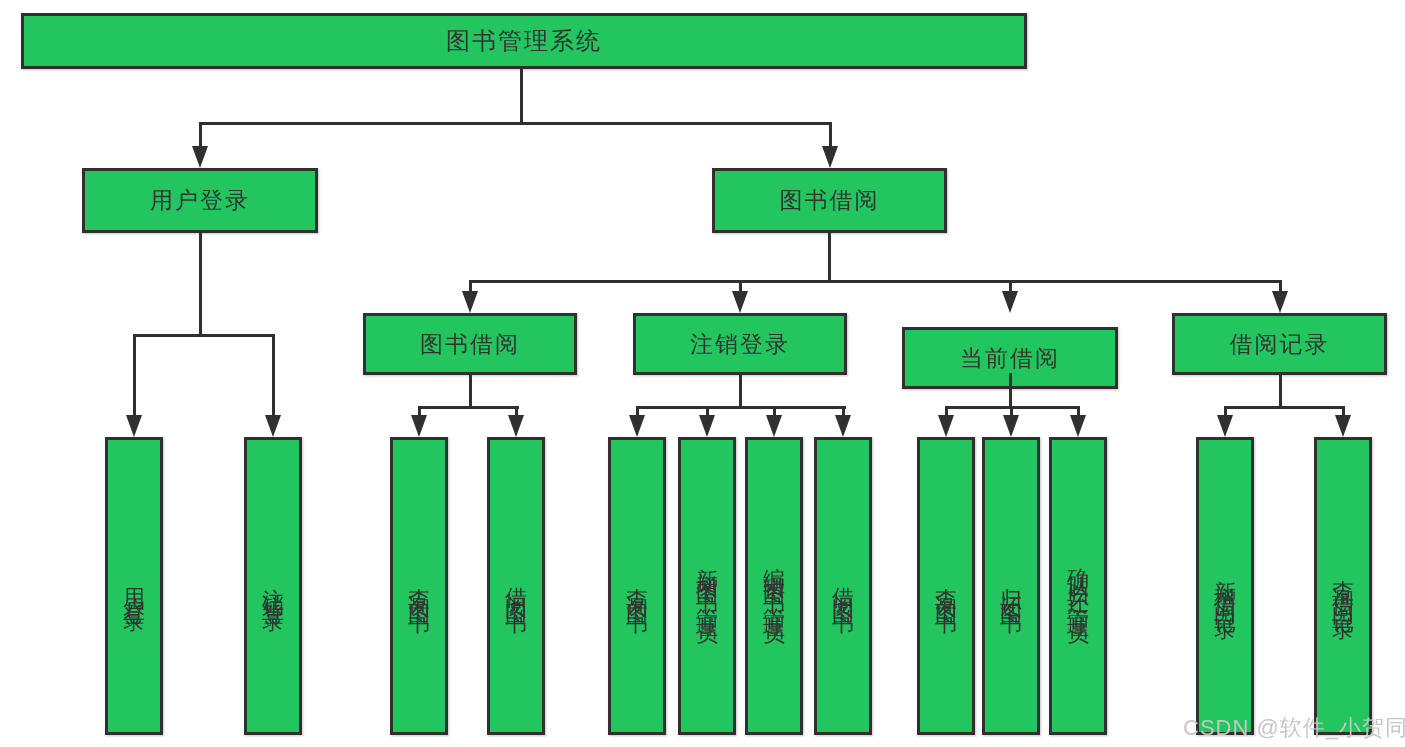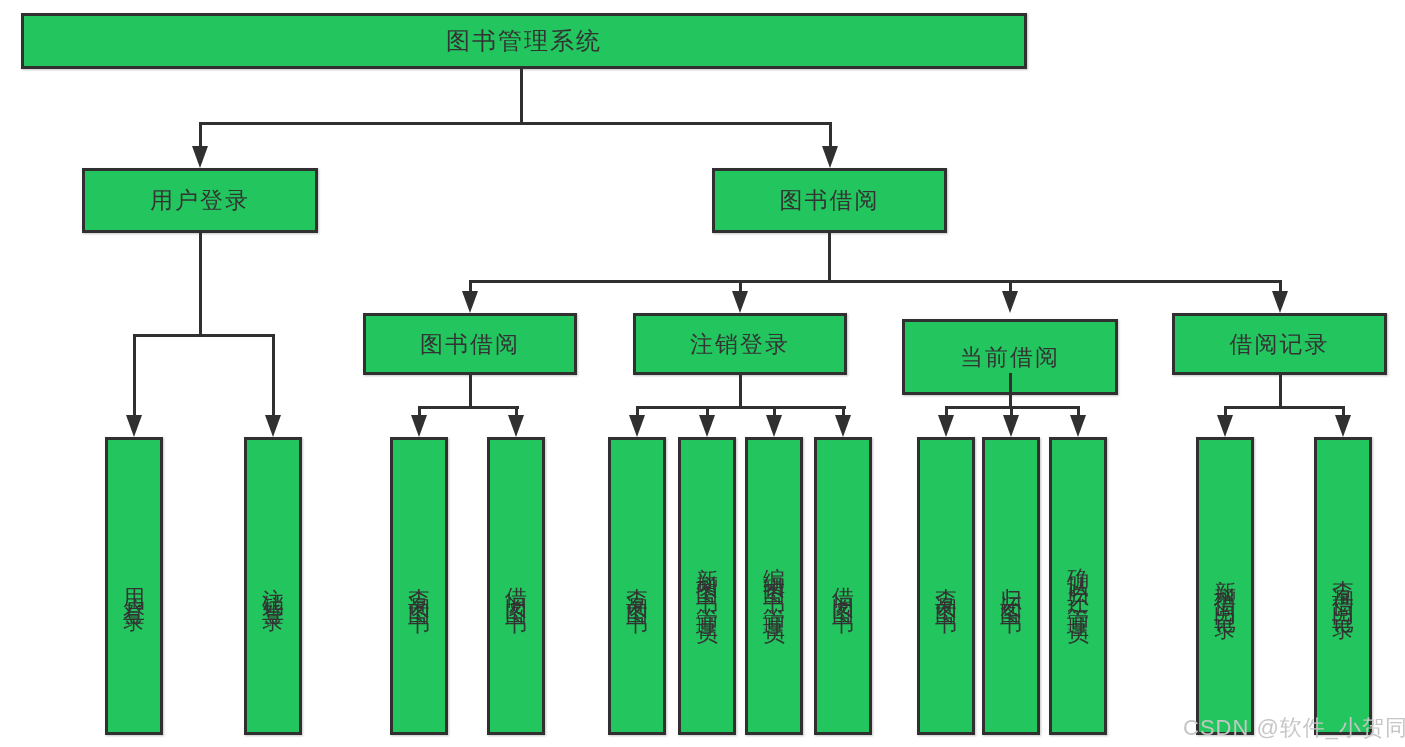--- a/index.html
+++ b/index.html
@@ -61,21 +61,21 @@
   <div class="arrowhead" style="left:462px;top:291px"></div>
   <div class="vline" style="left:739px;top:280px;height:13px"></div>
   <div class="arrowhead" style="left:732px;top:291px"></div>
   <div class="vline" style="left:1009px;top:280px;height:13px"></div>
   <div class="arrowhead" style="left:1002px;top:291px"></div>
   <div class="vline" style="left:1279px;top:280px;height:13px"></div>
   <div class="arrowhead" style="left:1272px;top:291px"></div>
 
   <div class="box h" style="left:363px;top:313px;width:214px;height:62px">图书借阅</div>
   <div class="box h" style="left:633px;top:313px;width:214px;height:62px">注销登录</div>
-  <div class="box h" style="left:902px;top:319px;width:216px;height:76px">当前借阅</div>
+  <div class="box h" style="left:902px;top:327px;width:216px;height:62px">当前借阅</div>
   <div class="box h" style="left:1172px;top:313px;width:215px;height:62px">借阅记录</div>
 
   <div class="vline" style="left:469px;top:373px;height:35px"></div>
   <div class="hline" style="left:418px;top:406px;width:101px"></div>
   <div class="vline" style="left:418px;top:406px;height:12px"></div>
   <div class="arrowhead" style="left:411px;top:415px"></div>
   <div class="vline" style="left:515px;top:406px;height:12px"></div>
   <div class="arrowhead" style="left:508px;top:415px"></div>
 
   <div class="vline" style="left:739px;top:373px;height:35px"></div>

